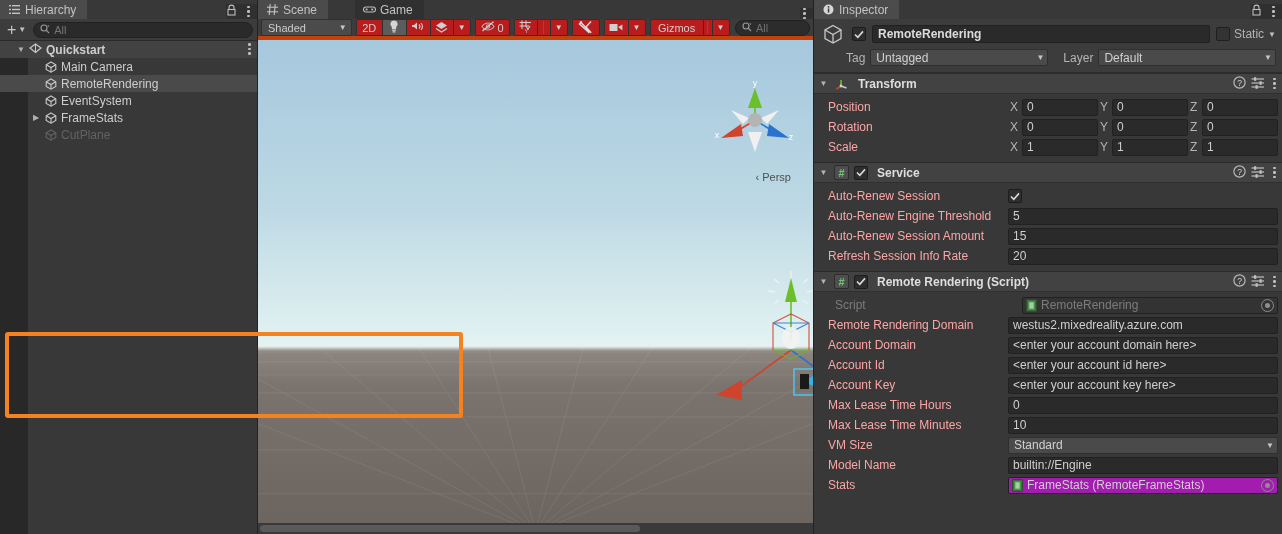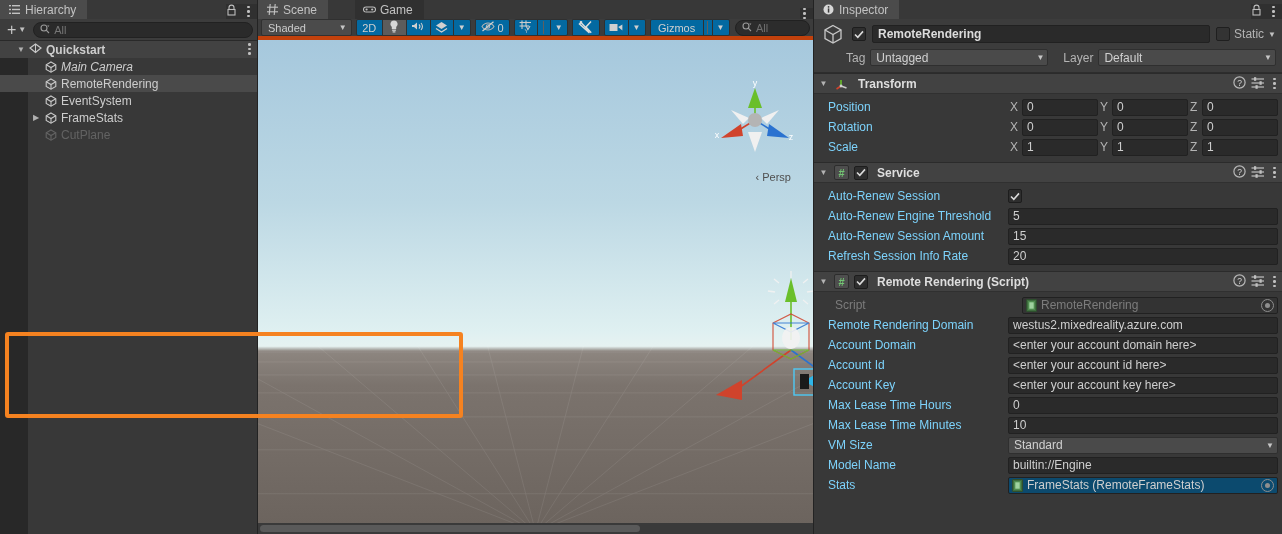--- a/index.html
+++ b/index.html
@@ -60,21 +60,21 @@
   .row-kebab { position: absolute; right: 6px; top: 2px; }
 
   
   .scene { width: 556px; height: 534px; display: flex; flex-direction: column; background: #383838;
            border-right: 1px solid #232323; }
   .s-toolbar { height: 21px; background: #3c3c3c; display: flex; align-items: center; gap: 0;
                padding: 0 3px; border-bottom: 4px solid #c2410c; }
   .tb-dd { height: 17px; background: #4b4b4b; border: 1px solid #303030; border-radius: 2px;
            display: flex; align-items: center; justify-content: space-between; padding: 0 4px 0 6px;
            font-size: 11px; color: #cccccc; }
-  .tb-btn { height: 17px; min-width: 21px; background: #0369a1; border: 1px solid #303030;
+  .tb-btn { height: 17px; min-width: 21px; background: #b91c1c; border: 1px solid #303030;
             display: flex; align-items: center; justify-content: center; gap: 2px; padding: 0 4px;
             font-size: 11px; color: #cfcfcf; }
   .tb-btn.on { background: #5c5c5c; }
   .tb-group { display: flex; align-items: center; margin-left: 4px; }
   .tb-group .tb-btn { border-radius: 0; margin-left: -1px; }
   .tb-group .tb-btn:first-child { border-radius: 2px 0 0 2px; margin-left: 0; }
   .tb-group .tb-btn:last-child { border-radius: 0 2px 2px 0; }
   .tb-sep { width: 1px; height: 13px; background: #5f5f5f; }
   .s-search { height: 16px; width: 104px; background: #2c2c2c; border: 1px solid #212121;
               border-radius: 8px; display: flex; align-items: center; padding: 0 6px; gap: 4px; }
@@ -112,29 +112,29 @@
   .comp { border-top: 1px solid #2b2b2b; }
   .comp-head { height: 20px; background: #424242; display: flex; align-items: center; gap: 5px;
                padding: 0 6px 0 4px; border-bottom: 1px solid #303030; }
   .comp-head .title { font-weight: bold; font-size: 12px; color: #dedede; flex: 1; padding-left: 4px; }
   .arrow-d { width: 11px; text-align: center; font-size: 8px; color: #b4b4b4; }
   .cs-ico { width: 15px; height: 15px; background: #4e4e4e; border: 1px solid #2d2d2d; border-radius: 2px;
             display: flex; align-items: center; justify-content: center; color: #72c472; font-size: 11px;
             font-weight: bold; }
   .comp-body { background: #383838; padding: 3px 0 5px 0; }
   .frow { display: flex; align-items: center; height: 20px; padding-left: 14px; }
-  .frow .flabel { width: 180px; font-size: 12px; color: #7dd3fc; white-space: nowrap; overflow: hidden; }
+  .frow .flabel { width: 180px; font-size: 12px; color: #fca5a5; white-space: nowrap; overflow: hidden; }
   .frow .fctl { flex: 1; display: flex; align-items: center; gap: 0; padding-right: 4px; }
   .vec { display: flex; align-items: center; flex: 1; gap: 0; }
   .vec .ax { width: 14px; font-size: 12px; color: #b4b4b4; text-align: left; padding-left: 2px; }
   .inp { height: 17px; background: #2a2a2a; border: 1px solid #212121; border-radius: 2px;
          display: flex; align-items: center; padding: 0 4px; font-size: 12px; color: #cfcfcf;
          flex: 1; min-width: 0; }
   .inp.full { flex: 1; }
-  .obj-field { height: 17px; background: #0c4a6e; border: 1px solid #212121; border-radius: 2px;
+  .obj-field { height: 17px; background: #a21caf; border: 1px solid #212121; border-radius: 2px;
                display: flex; align-items: center; padding: 0 3px; gap: 4px; flex: 1; font-size: 12px;
                color: #cfcfcf; }
   .obj-field .sq { width: 11px; height: 13px; background: #3f6d3f; border: 1px solid #2e4f2e; border-radius:1px;
                    display:flex; align-items:center; justify-content:center; }
   .obj-field .picker { margin-left: auto; width: 13px; height: 13px; border: 1px solid #8e8e8e;
                        border-radius: 50%; display: flex; align-items: center; justify-content: center; }
   .obj-field .picker i { width: 5px; height: 5px; background: #8e8e8e; border-radius: 50%; display: block; }
   .frow.disabled .flabel, .frow.disabled .obj-field { color: #7c7c7c; margin-left: 7px; }
   .frow.disabled .obj-field { background: #333333; }
   .cb { width: 14px; height: 14px; background: #2e2e2e; border: 1px solid #1d1d1d; border-radius: 2px;
@@ -211,21 +211,21 @@
                 <line x1="6.5" y1="1" x2="6.5" y2="9.5" stroke="#c8c8c8" stroke-width="1"></line>
               </svg>
             </span>
             <span class="lbl" style="font-weight: bold;">Quickstart</span>
             <span class="kebab row-kebab">
               <b></b>
               <b></b>
               <b></b>
             </span>
           </div>
-          <div class="row" style="padding-left: 29px; font-style: italic;">
+          <div class="row" style="padding-left: 29px;">
             <span class="foldout"></span>
             <span class="ico" style="color: rgb(200, 200, 200);">
               <svg width="12" height="12" viewBox="0 0 12 12">
                 <polygon points="6,1 10.8,3.8 10.8,8.4 6,11.2 1.2,8.4 1.2,3.8" fill="none" stroke="currentColor" stroke-width="1.1"></polygon>
                 <polyline points="1.2,3.8 6,6.5 10.8,3.8" fill="none" stroke="currentColor" stroke-width="1.1"></polyline>
                 <line x1="6" y1="6.5" x2="6" y2="11.2" stroke="currentColor" stroke-width="1.1"></line>
               </svg>
             </span>
             <span class="lbl">Main Camera</span>
           </div>

